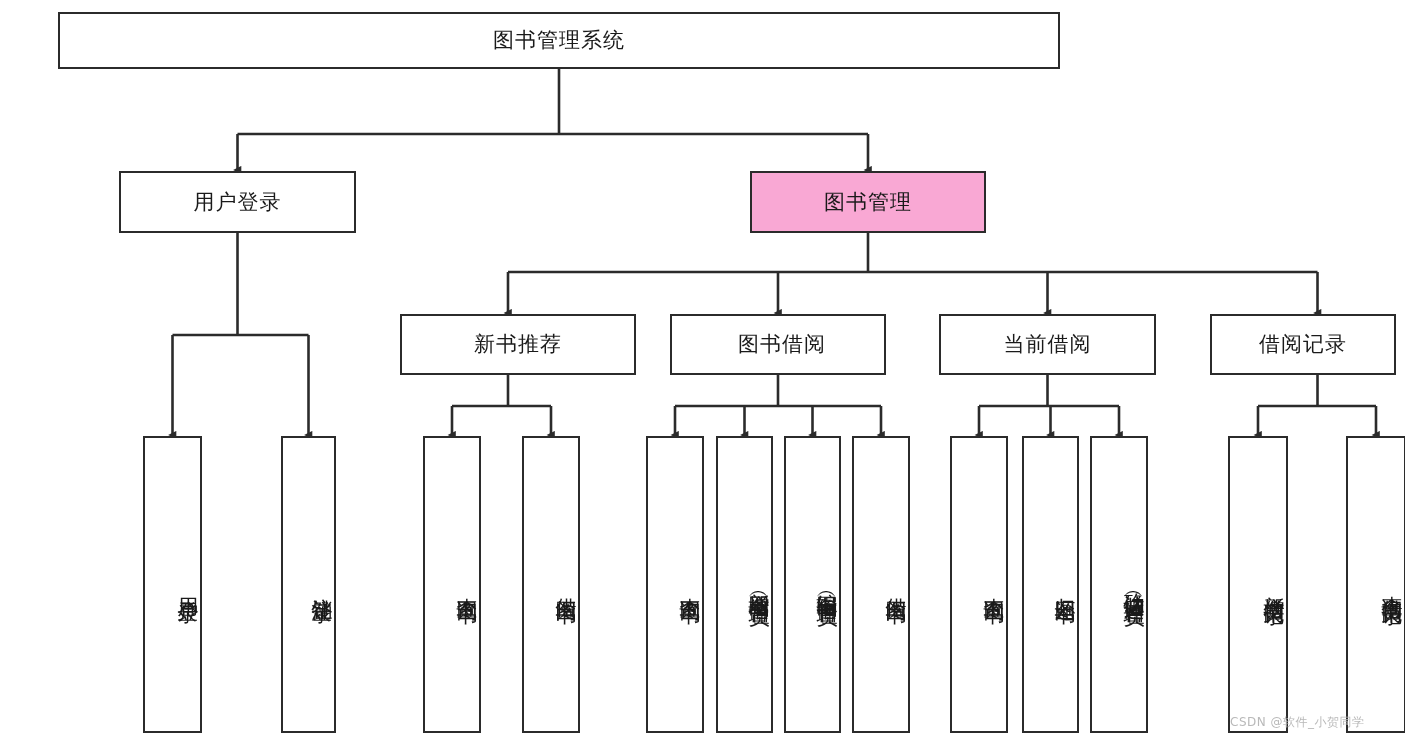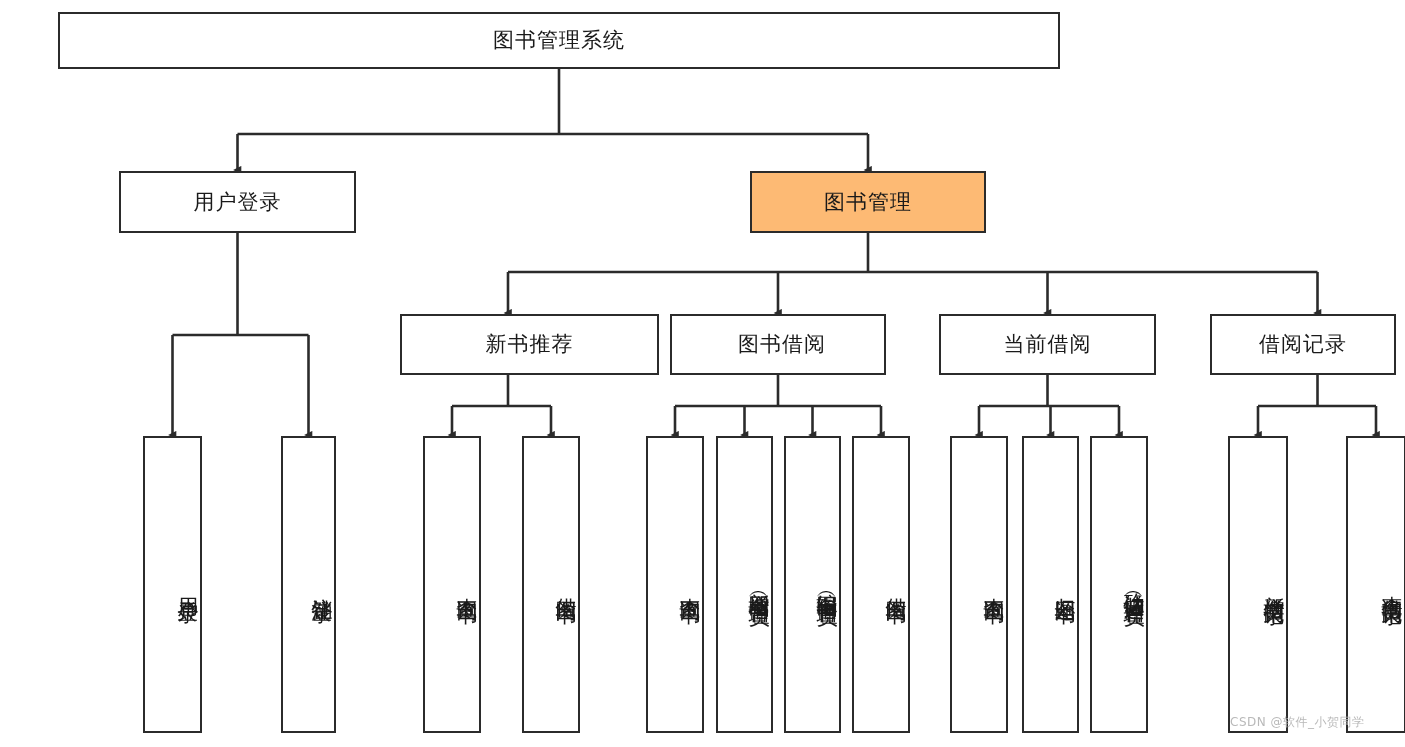--- a/index.html
+++ b/index.html
@@ -116,24 +116,24 @@
       </g>
   </svg>
 
   <div id="node-layer">
       <div class="node horizontal" style="left: 20px; top: 12px; width: 1002px; height: 57px; background: rgb(255, 255, 255); border-color: rgb(43, 43, 43); color: rgb(26, 26, 26);">
         <span class="node-label">图书管理系统</span>
       </div>
       <div class="node horizontal" style="left: 81px; top: 171px; width: 237px; height: 62px; background: rgb(255, 255, 255); border-color: rgb(43, 43, 43); color: rgb(26, 26, 26);">
         <span class="node-label">用户登录</span>
       </div>
-      <div class="node horizontal" style="left: 712px; top: 171px; width: 236px; height: 62px; background: #fdba74; border-color: rgb(43, 43, 43); color: rgb(26, 26, 26);">
+      <div class="node horizontal" style="left: 712px; top: 171px; width: 236px; height: 62px; background: #f9a8d4; border-color: rgb(43, 43, 43); color: rgb(26, 26, 26);">
         <span class="node-label">图书管理</span>
       </div>
-      <div class="node horizontal" style="left: 362px; top: 314px; width: 259px; height: 61px; background: rgb(255, 255, 255); border-color: rgb(43, 43, 43); color: rgb(26, 26, 26);">
+      <div class="node horizontal" style="left: 362px; top: 314px; width: 236px; height: 61px; background: rgb(255, 255, 255); border-color: rgb(43, 43, 43); color: rgb(26, 26, 26);">
         <span class="node-label">新书推荐</span>
       </div>
       <div class="node horizontal" style="left: 632px; top: 314px; width: 216px; height: 61px; background: rgb(255, 255, 255); border-color: rgb(43, 43, 43); color: rgb(26, 26, 26); padding-left: 8px;">
         <span class="node-label">图书借阅</span>
       </div>
       <div class="node horizontal" style="left: 901px; top: 314px; width: 217px; height: 61px; background: rgb(255, 255, 255); border-color: rgb(43, 43, 43); color: rgb(26, 26, 26);">
         <span class="node-label">当前借阅</span>
       </div>
       <div class="node horizontal" style="left: 1172px; top: 314px; width: 186px; height: 61px; background: rgb(255, 255, 255); border-color: rgb(43, 43, 43); color: rgb(26, 26, 26);">
         <span class="node-label">借阅记录</span>

